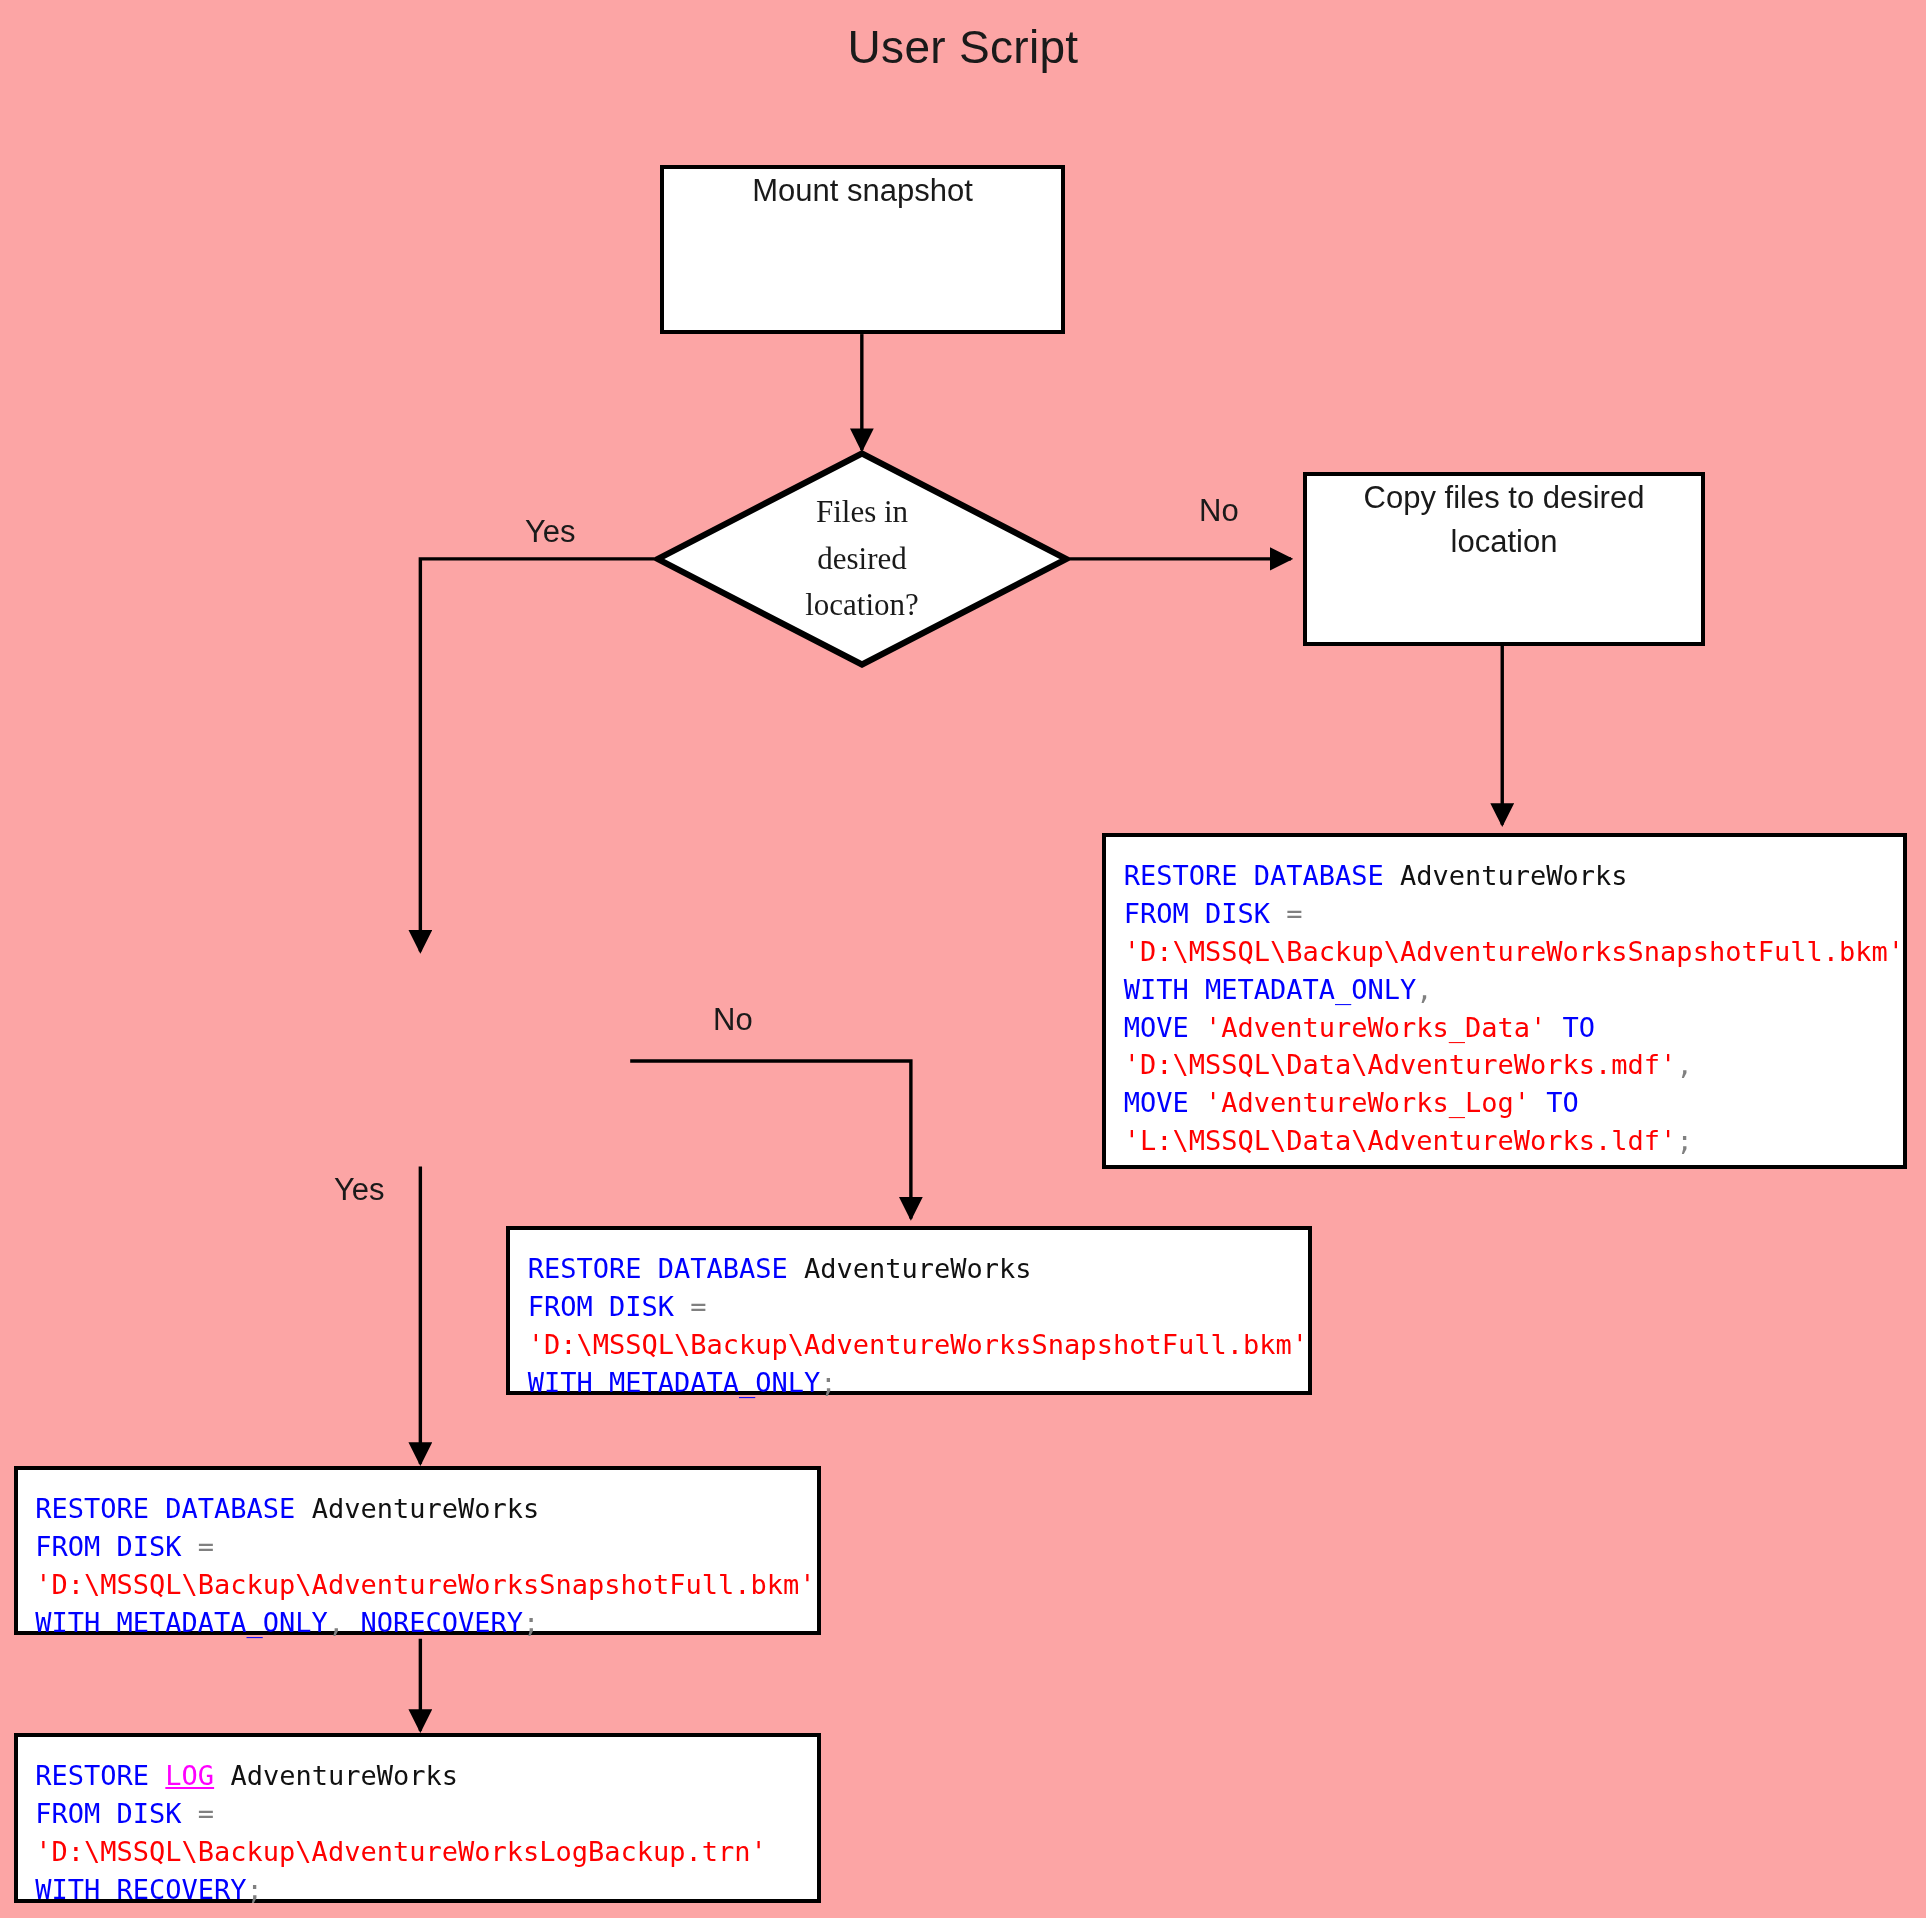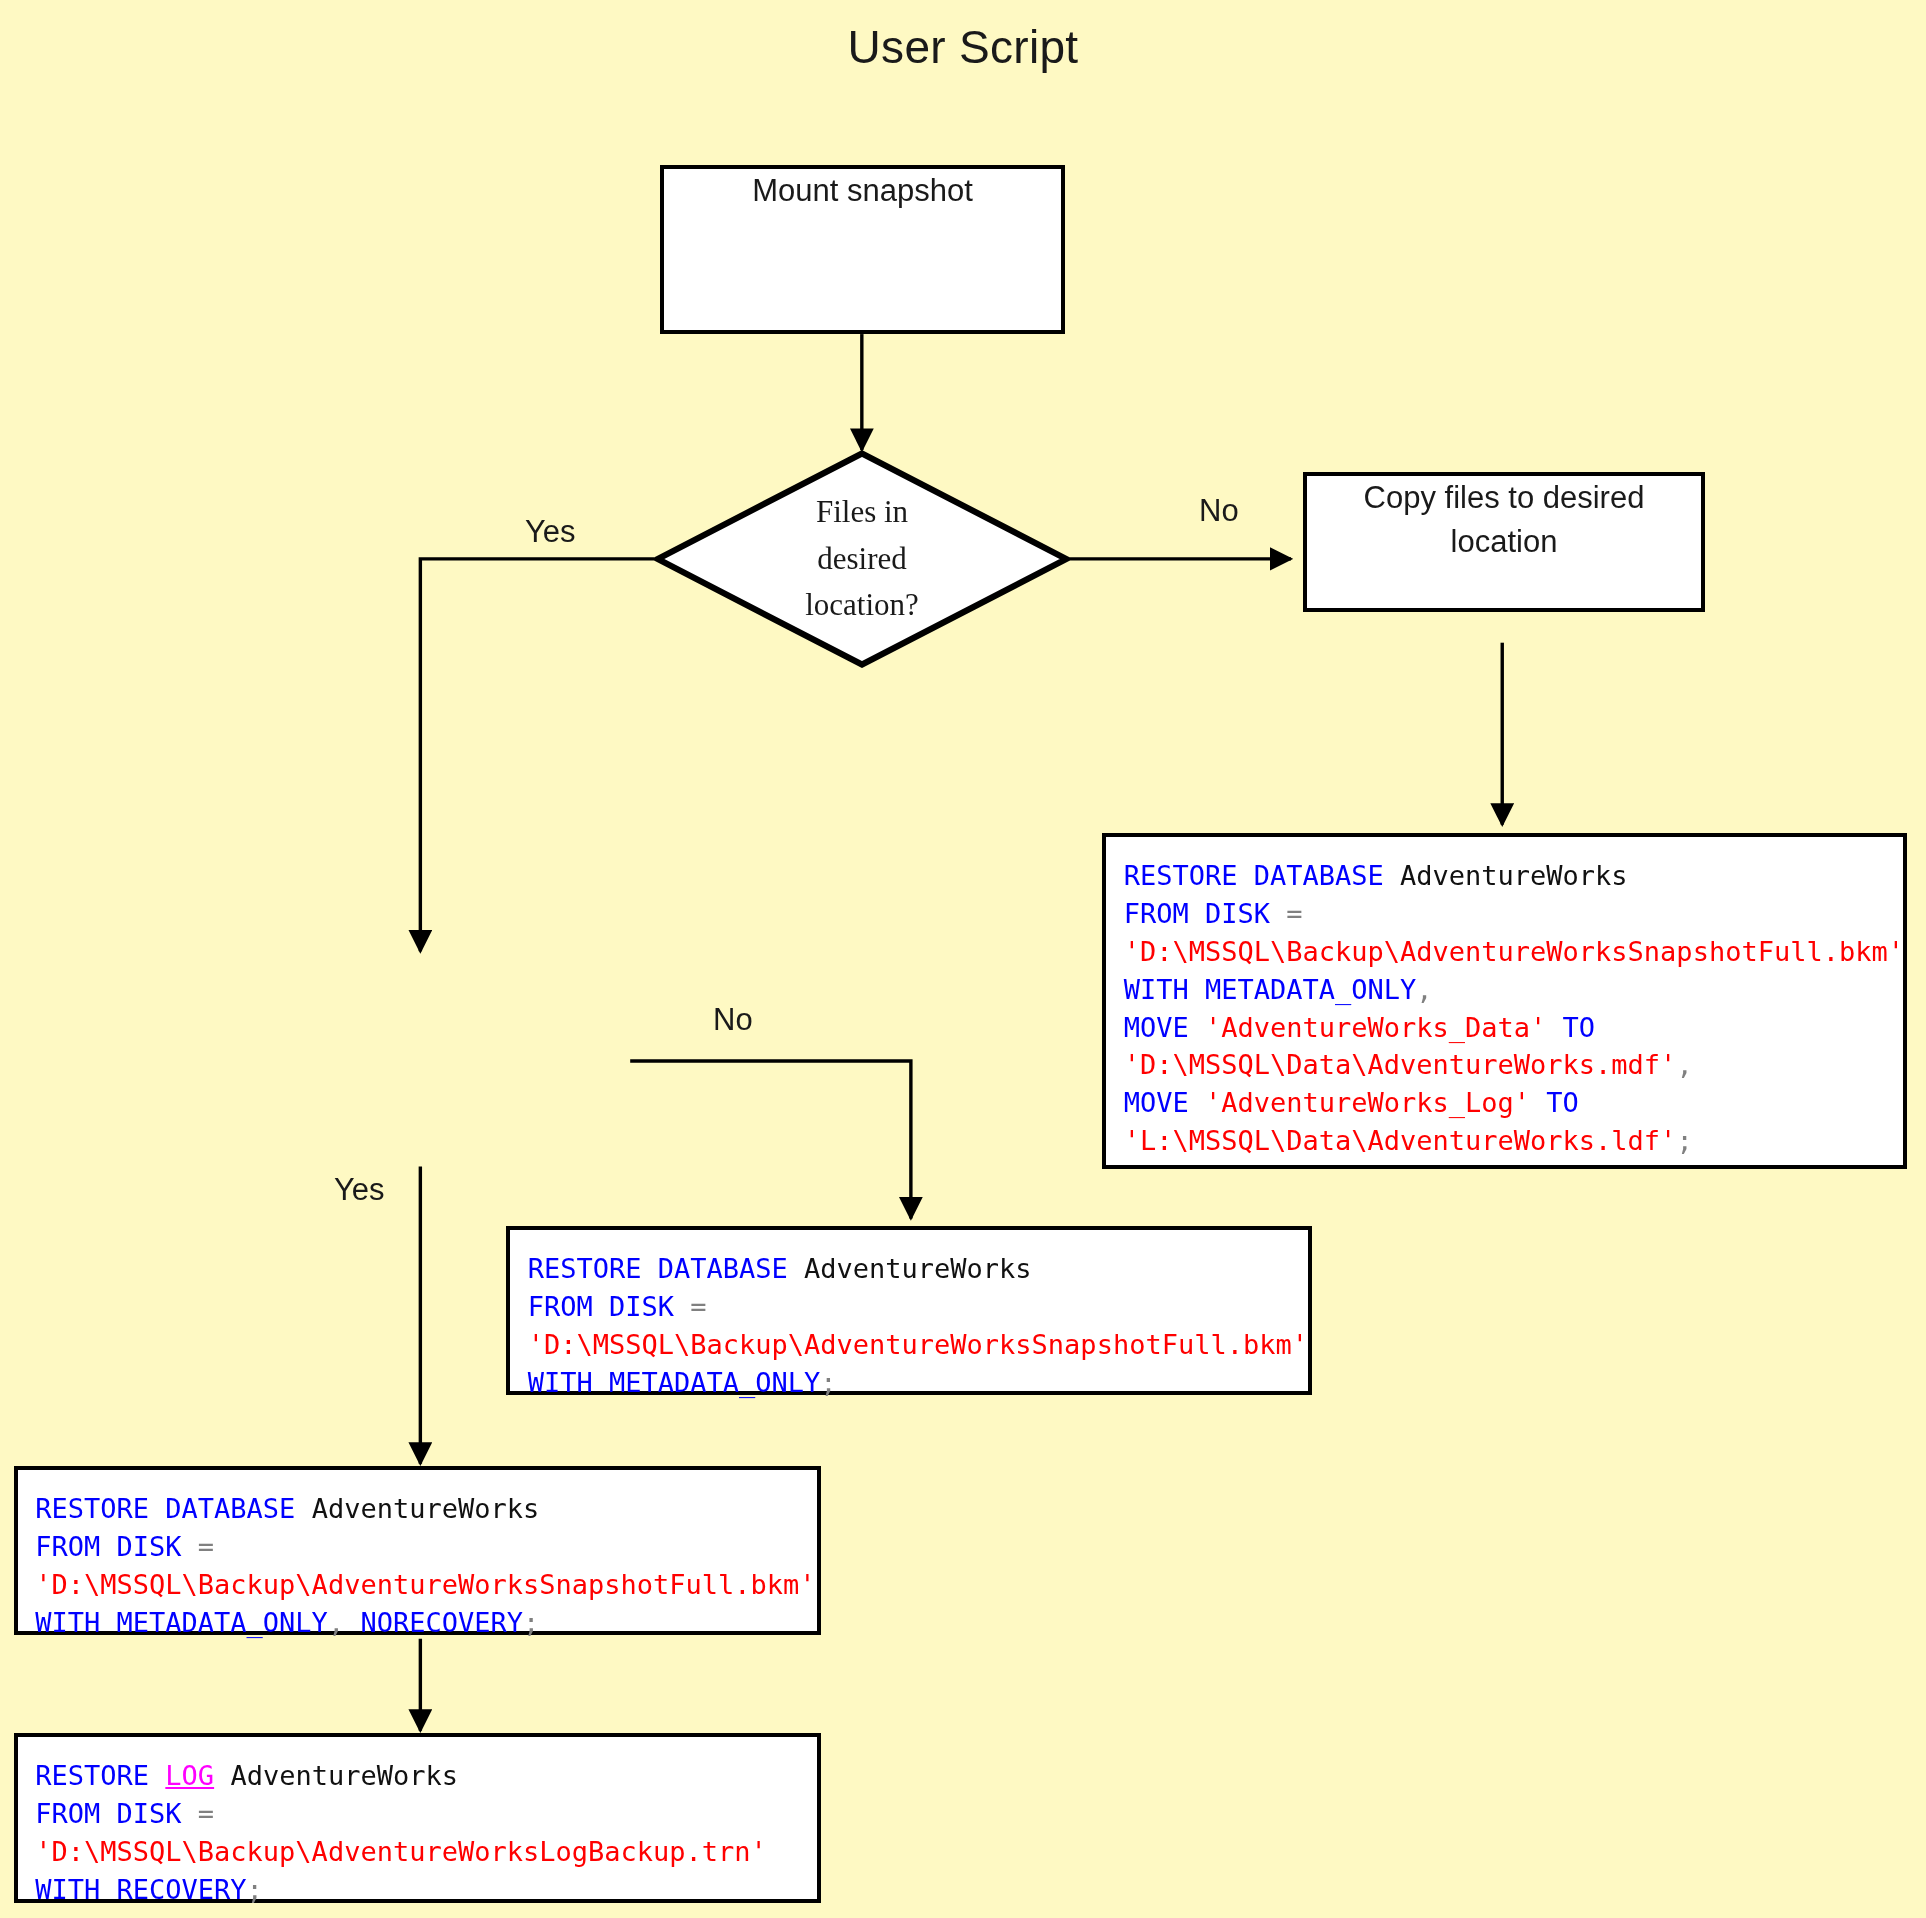--- a/index.html
+++ b/index.html
@@ -4,21 +4,21 @@
 <style>
   html, body {
     margin: 0;
     padding: 0;
     background: #e2e2e2;
   }
   #canvas {
     position: relative;
     width: 1926px;
     height: 1919px;
-    background: #fef9c3;
+    background: #fca5a5;
     font-family: "Liberation Sans", sans-serif;
     overflow: hidden;
   }
   #title {
     position: absolute;
     left: 0;
     top: 20.4px;
     width: 1926px;
     text-align: center;
     font-size: 46px;
@@ -135,21 +135,21 @@
       <line x1="617" y1="1712" x2="617" y2="2148" marker-end="url(#arrow)"></line>
 
       <line x1="617" y1="2405" x2="617" y2="2540" marker-end="url(#arrow)"></line>
     </g>
   </svg>
 
   <div class="pbox" style="left:660px; top:165px; width:405px; height:169px;">
     <span style="white-space:pre-line;">Mount snapshot</span>
   </div>
 
-  <div class="pbox" style="left:1303px; top:472px; width:402px; height:140px;">
+  <div class="pbox" style="left:1303px; top:472px; width:402px; height:174px;">
     <span style="white-space:pre-line;">Copy files to desired
 location</span>
   </div>
 
   <div class="diamond-wrap" style="left:654px; top:450px; width:416px; height:218px;">
     <svg width="416" height="218" viewBox="0 0 610 320">
       <polygon points="305,5 605,160 305,315 5,160" fill="#ffffff" stroke="#000000" stroke-width="9"></polygon>
     </svg>
     <div class="diamond-label" style="white-space:pre-line;">Files in
 desired

